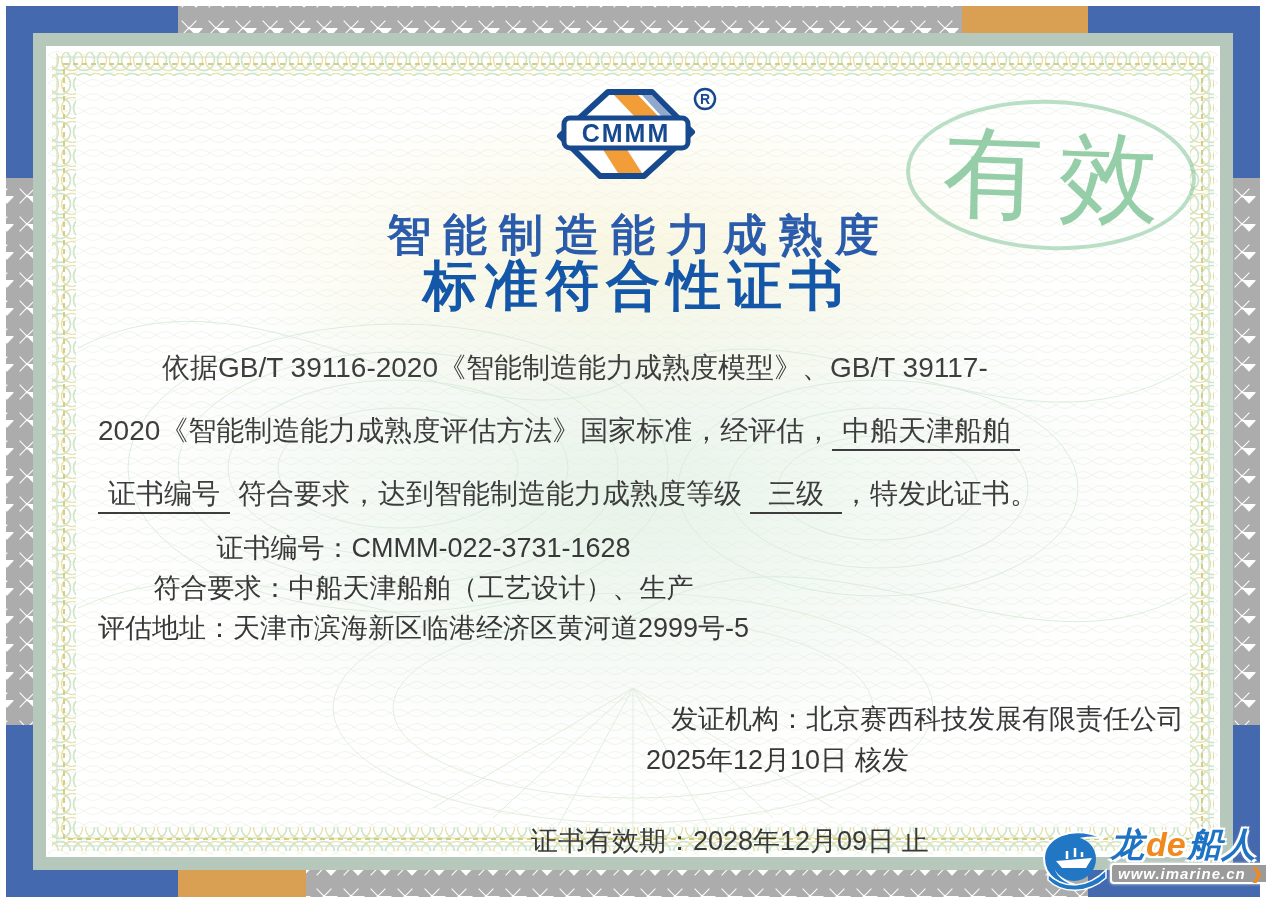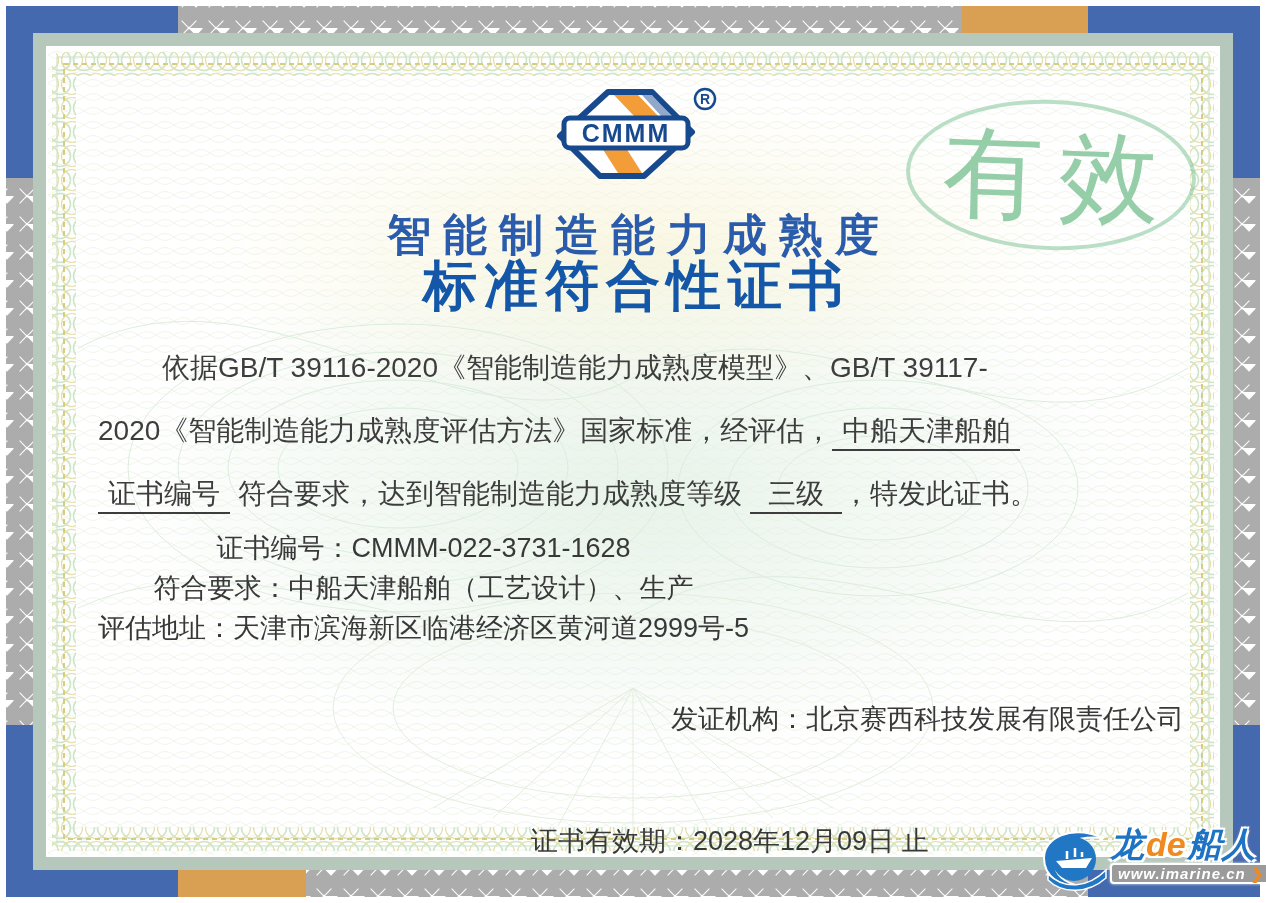--- a/index.html
+++ b/index.html
@@ -199,20 +199,21 @@
       <span>符合要求：</span><span>中船天津船舶（工艺设计）、生产</span>
     </div>
     <div class="detail-line">
       <span>评估地址：</span><span>天津市滨海新区临港经济区黄河道2999号-5</span>
     </div>
   </div>
 
   <div class="issuer-line issuer-org">
     <span>发证机构：</span><span>北京赛西科技发展有限责任公司</span>
   </div>
+  <div class="issuer-line issuer-date">2025年12月10日 核发</div>
   <div class="issuer-line issuer-validity">
     <span>证书有效期：</span><span>2028年12月09日 止</span>
   </div>
 
   <div class="watermark">
     <svg width="66" height="66" viewBox="0 0 66 66">
       <path d="M62,12 C28,-2 2,12 2,32 C2,50 18,62 40,60 C22,58 12,48 13,35 C14,19 34,9 62,12 Z" fill="#2277c5" stroke="#ffffff" stroke-width="2"></path>
       <circle cx="32" cy="33" r="22" fill="#2277c5"></circle>
       <path d="M14,35 L50,32 L44,42 L20,42 Z" fill="#ffffff"></path>
       <path d="M25,25 L25,33 M33,22 L33,31 M40,26 L40,31" stroke="#ffffff" stroke-width="2.5"></path>

